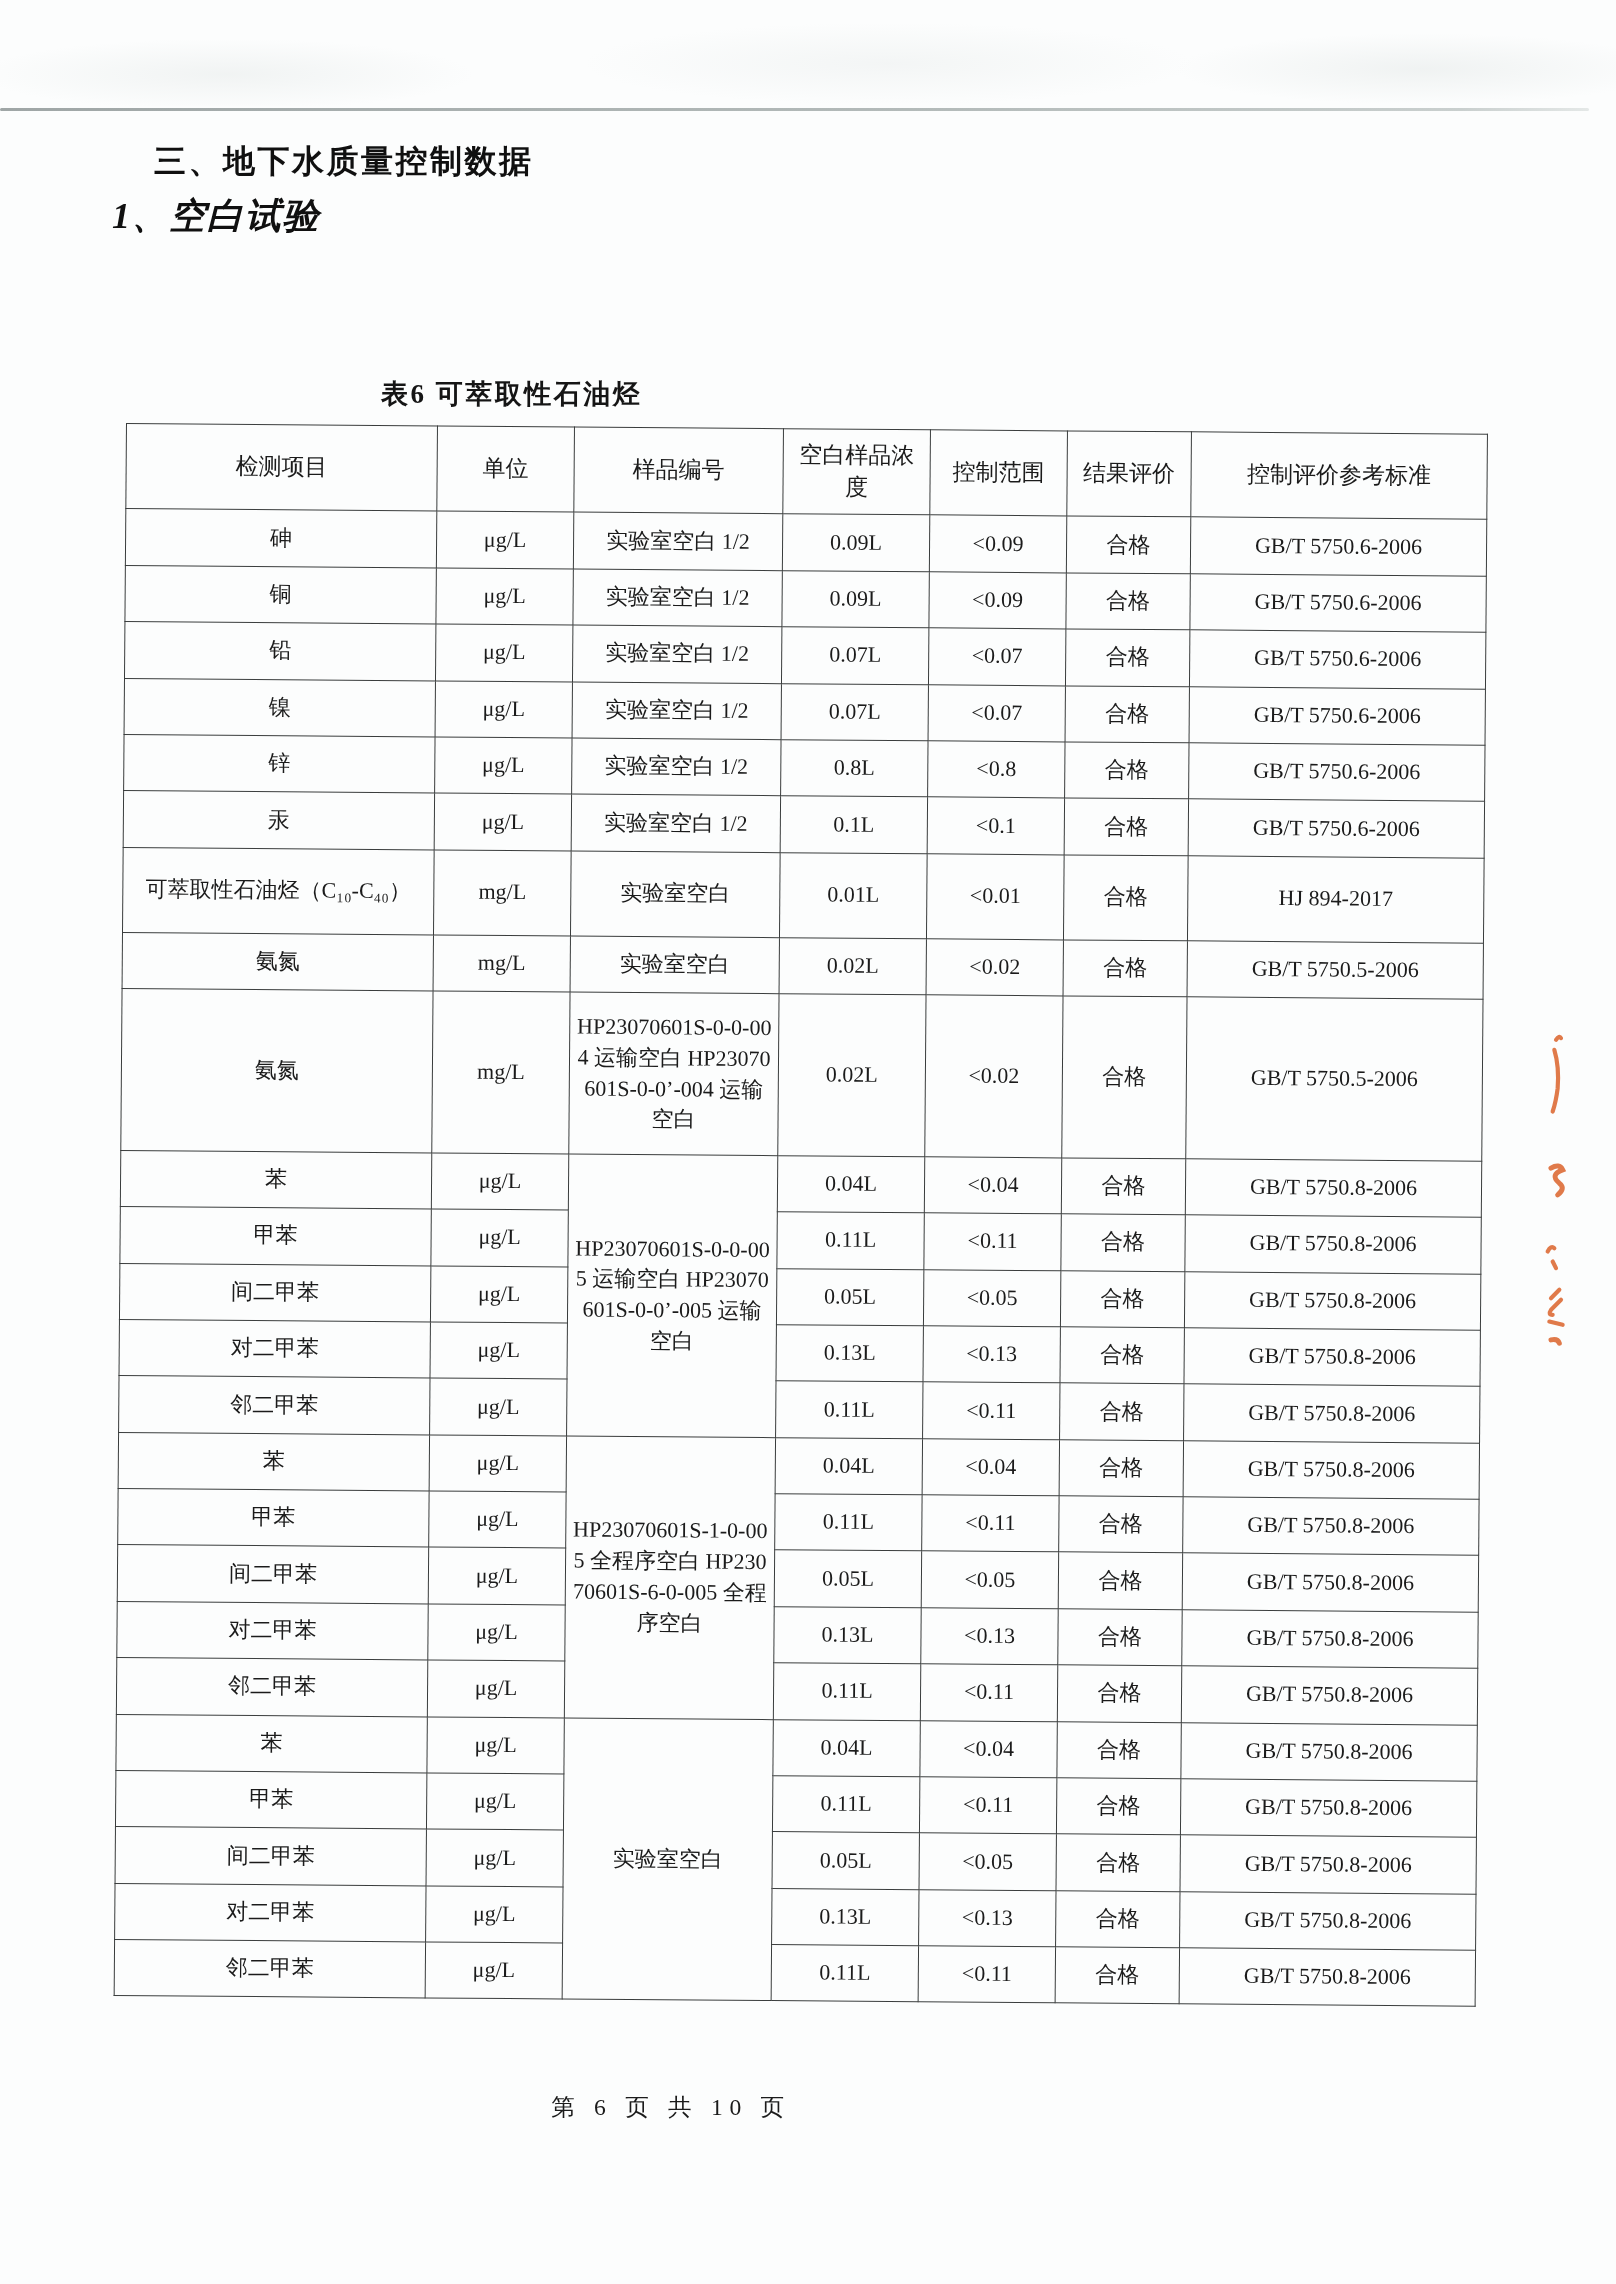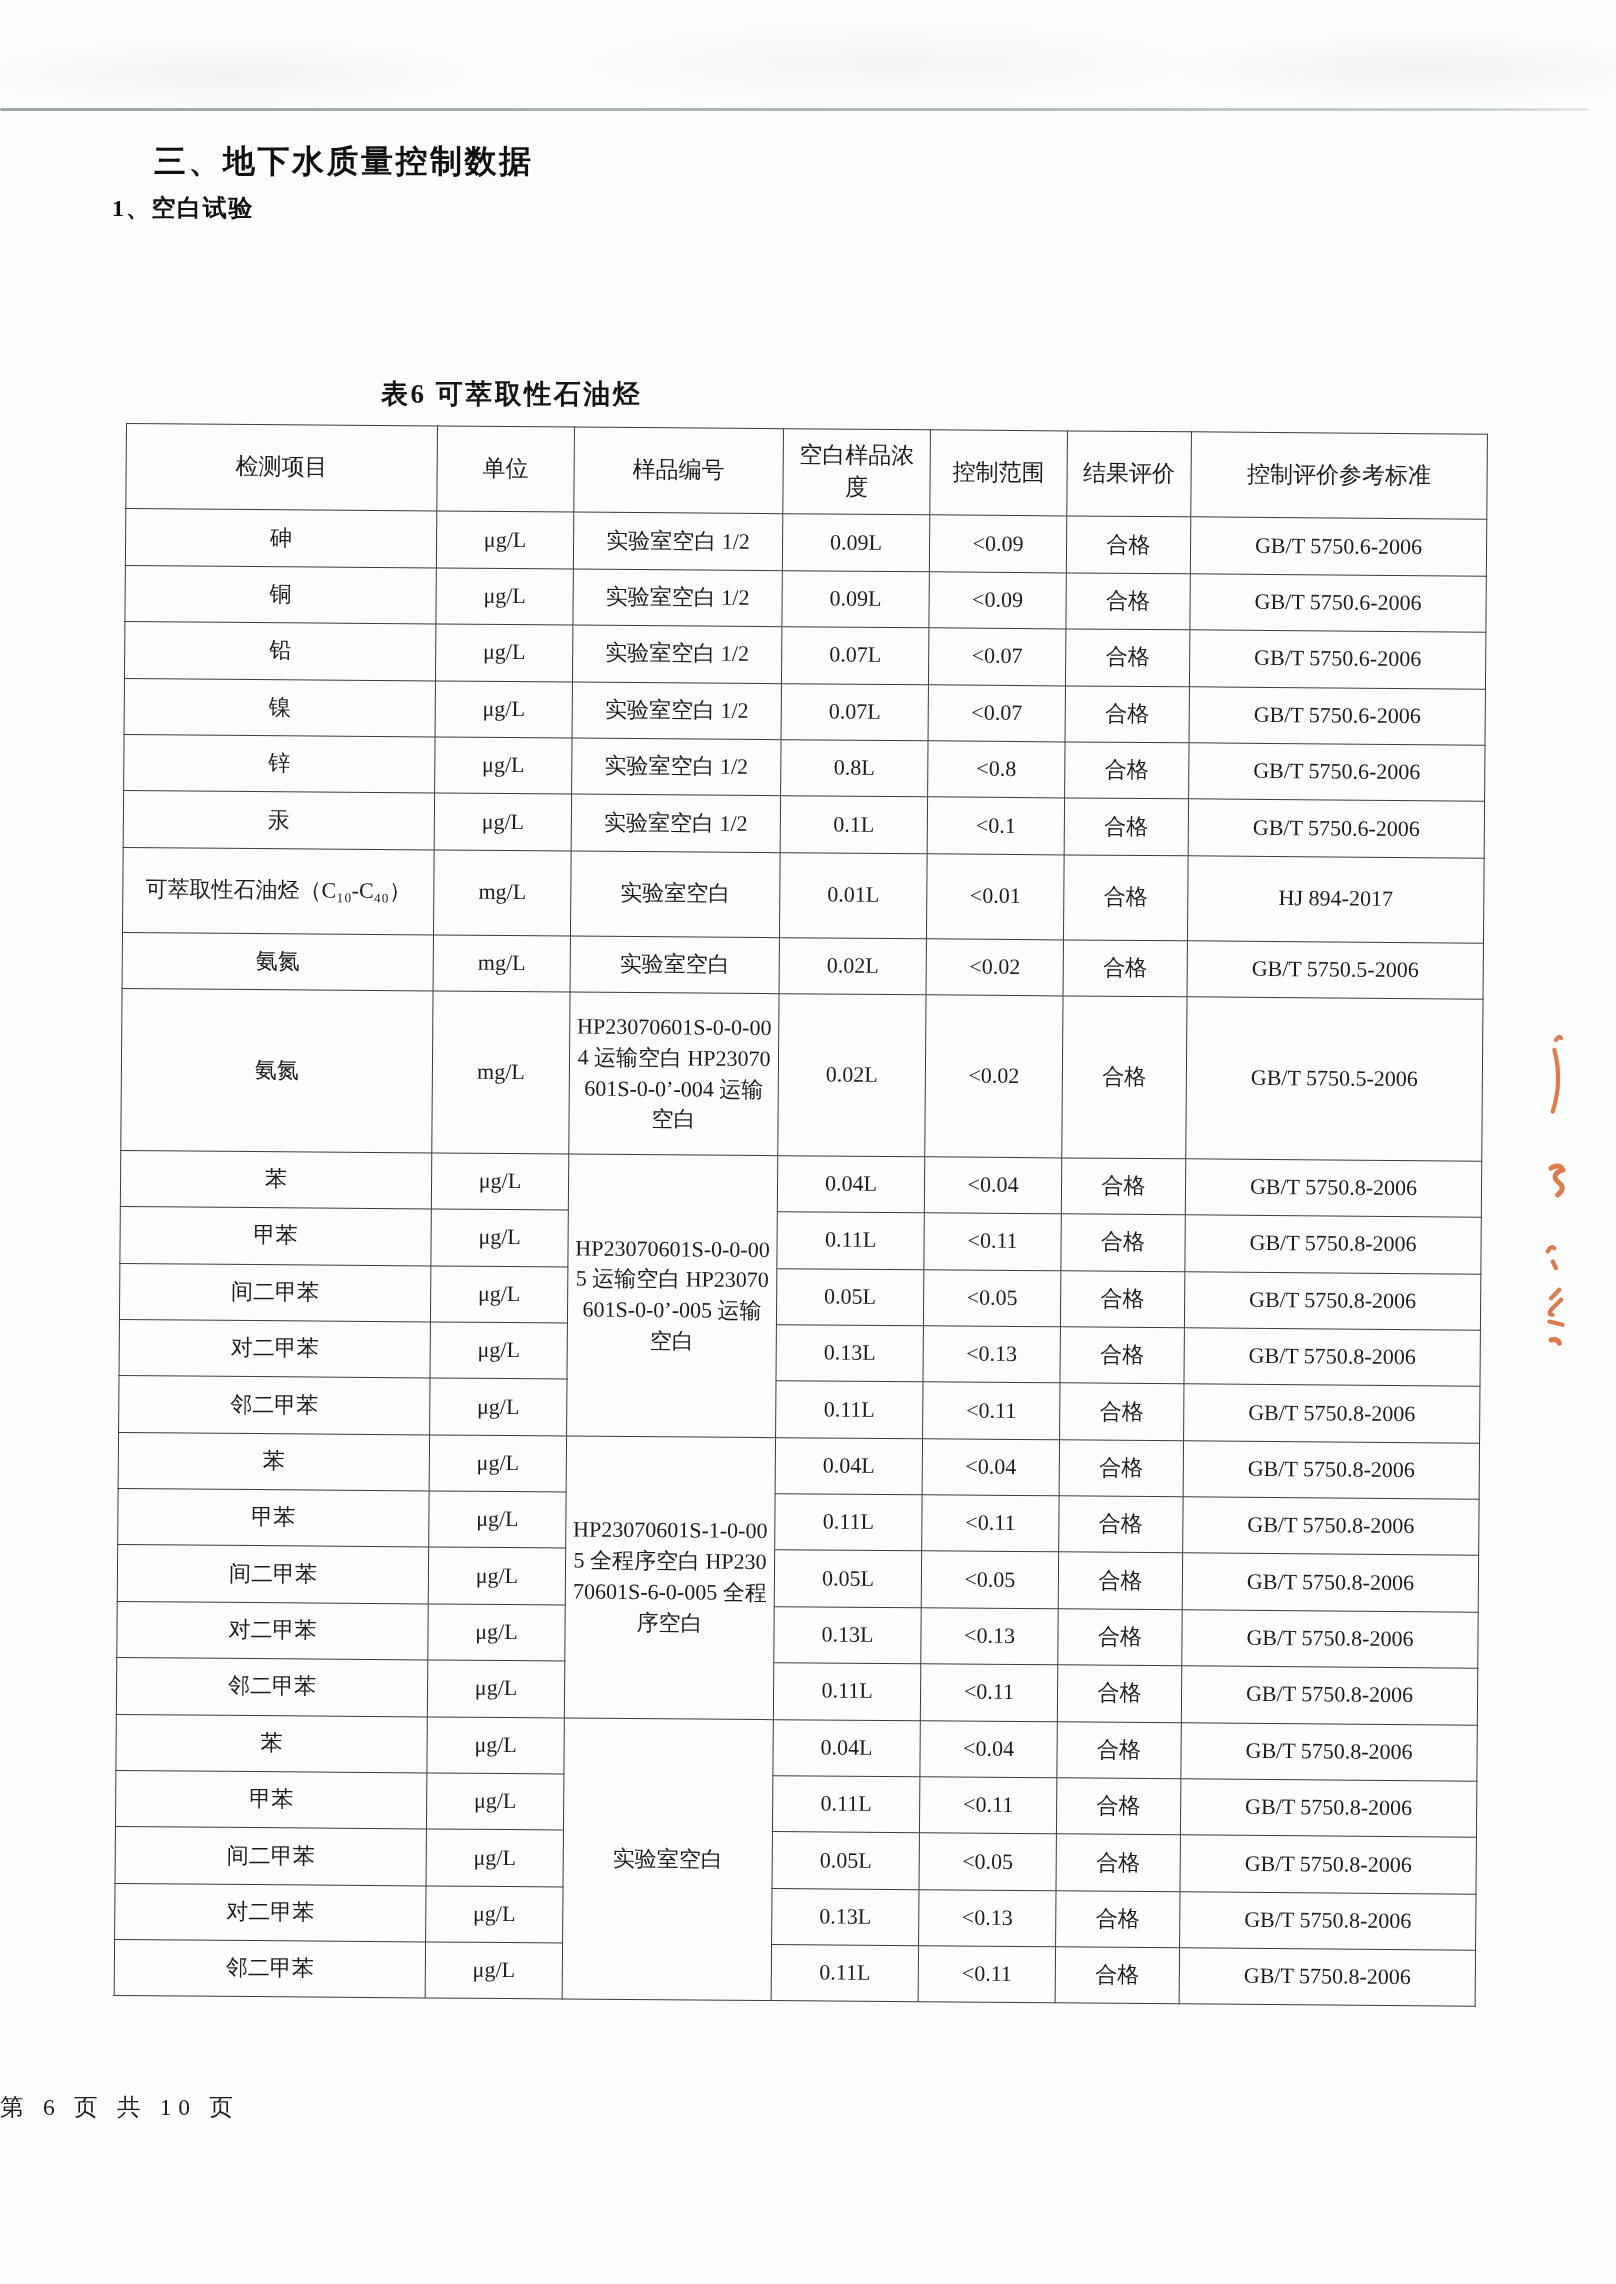--- a/index.html
+++ b/index.html
@@ -25,21 +25,21 @@
     background:linear-gradient(to right,#9fa6a6 0%,#b4bbba 60%,#c9cfce 92%,#e4e8e7 100%);
     border-radius:1.7px;
   }
   .h1{
     position:absolute;left:154px;top:140px;
     font-size:32px;font-weight:700;letter-spacing:2.5px;color:#101010;
     font-family:"Liberation Serif","DejaVu Serif",serif;
   }
   .h2{
     position:absolute;left:112px;top:192px;
-    font-size:24px;font-weight:700;letter-spacing:1.7px;color:#101010;
+    font-size:36px;font-weight:700;letter-spacing:1.7px;color:#101010;font-style:italic;
   }
   .table-title{
     position:absolute;left:381px;top:376px;
     font-size:27px;font-weight:600;letter-spacing:2.5px;color:#151515;
   }
   .tbl-wrap{
     position:absolute;left:126px;top:423px;width:1364px;
     transform:rotate(0.45deg);transform-origin:0 0;
   }
   table.blank-tbl{
@@ -54,21 +54,21 @@
     font-weight:400;
   }
   table.blank-tbl th{height:81px;font-size:23px;}
   table.blank-tbl td{height:52px;}
   tr.row-tall td{height:81px;}
   tr.row-xtall td{height:157px;}
   td.c-sample{line-height:1.55;}
   td.c-standard{letter-spacing:0px;}
   .footer{
     position:absolute;left:0;top:2091px;width:1342px;
-    text-align:left;font-size:23.6px;letter-spacing:6.7px;color:#1b1b1b;
+    text-align:center;font-size:23.6px;letter-spacing:6.7px;color:#1b1b1b;
   }
   .orange-marks{position:absolute;left:1531px;top:1023px;width:40px;height:337px;}
 </style>
 </head>
 <body>
 
 <div class="page">
 
   <div class="scan-haze"></div>
   <div class="top-rule"></div>

